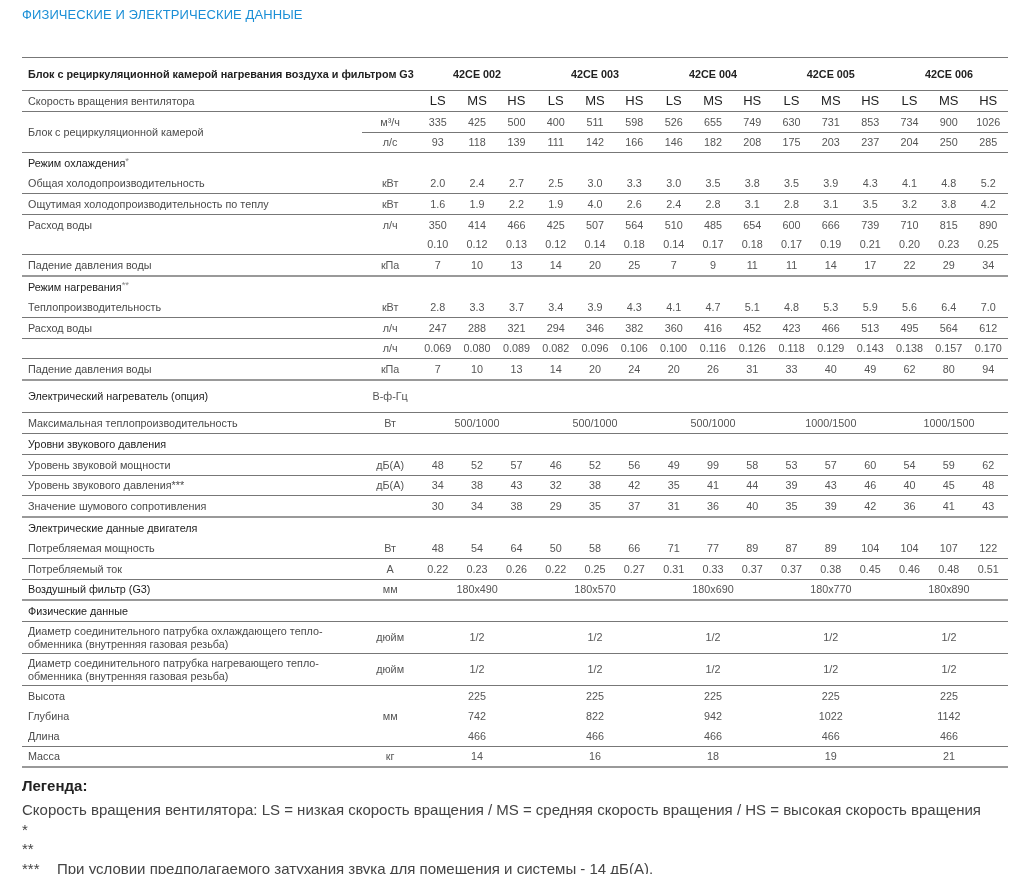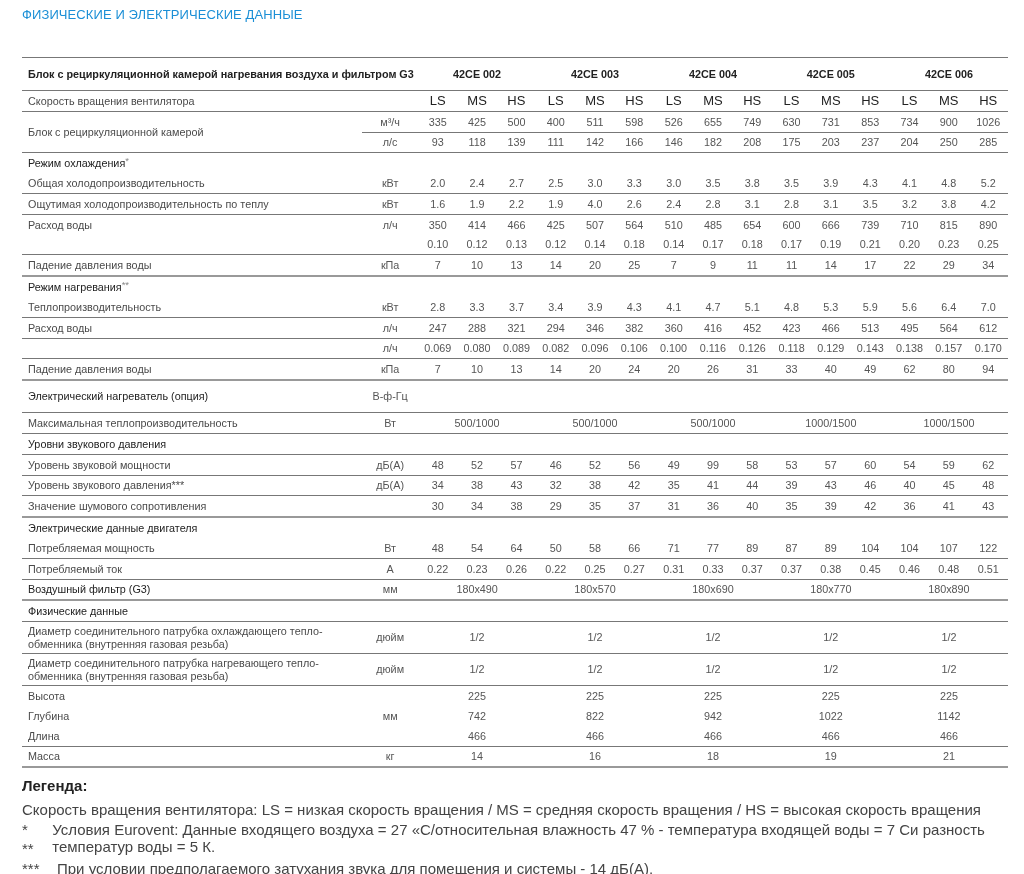--- a/index.html
+++ b/index.html
@@ -460,21 +460,20 @@
         <td colspan="3" style="border-bottom: 2px solid rgb(153, 153, 153);">21</td>
       </tr>
     </tbody>
 </table>
 
 <div class="legend">
   <div class="lt">Легенда:</div>
   <div class="ln">Скорость вращения вентилятора: LS = низкая скорость вращения / MS = средняя скорость вращения / HS = высокая скорость вращения</div>
   <div class="fn">
       <span class="mk">*</span>
-      <span>Условия Eurovent: Данные входящего воздуха = 27 «С/относительная влажность 47 % - температура входящей воды = 7 Си разность температур воды = 5 К.</span>
     </div>
   <div class="fn">
       <span class="mk">**</span>
     </div>
   <div class="fn">
       <span class="mk">***</span>
       <span>При условии предполагаемого затухания звука для помещения и системы - 14 дБ(А).</span>
     </div>
 </div>
 

